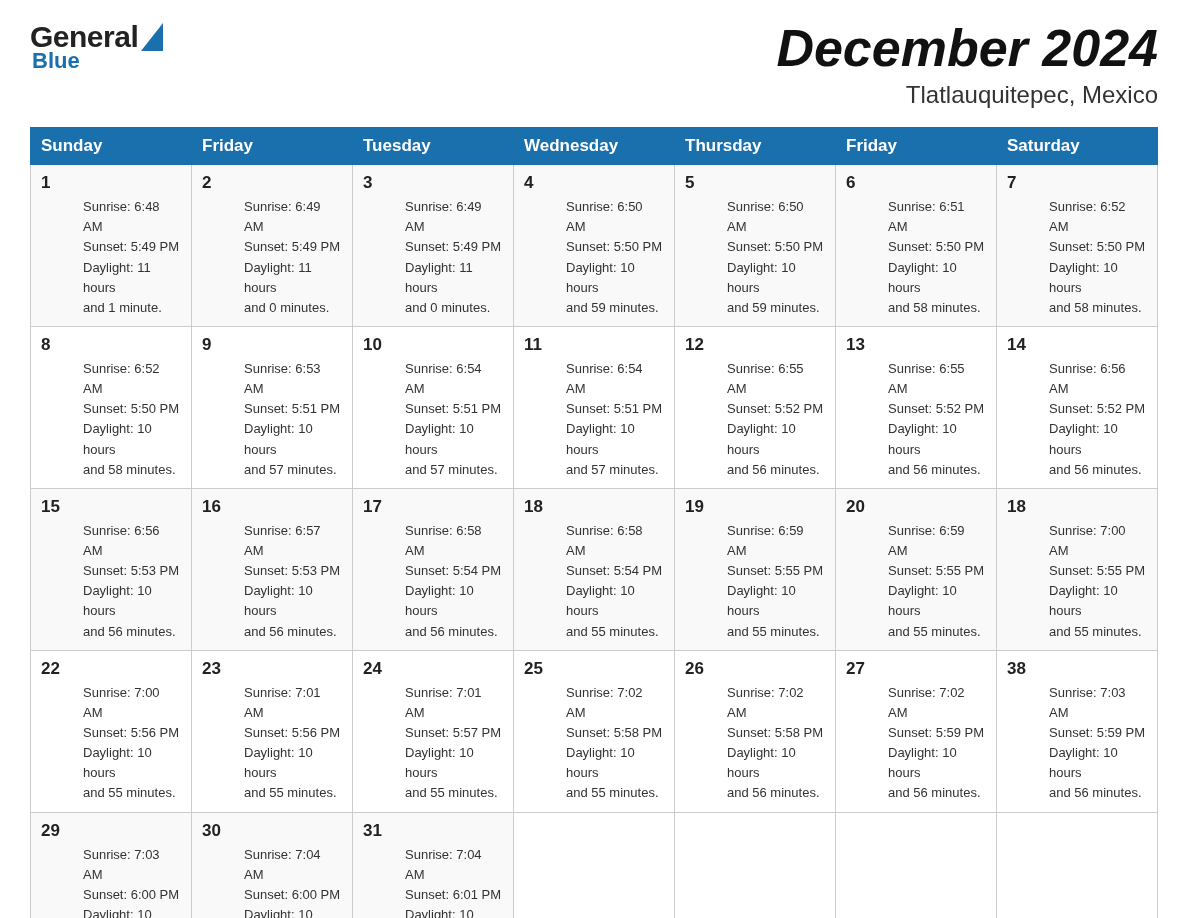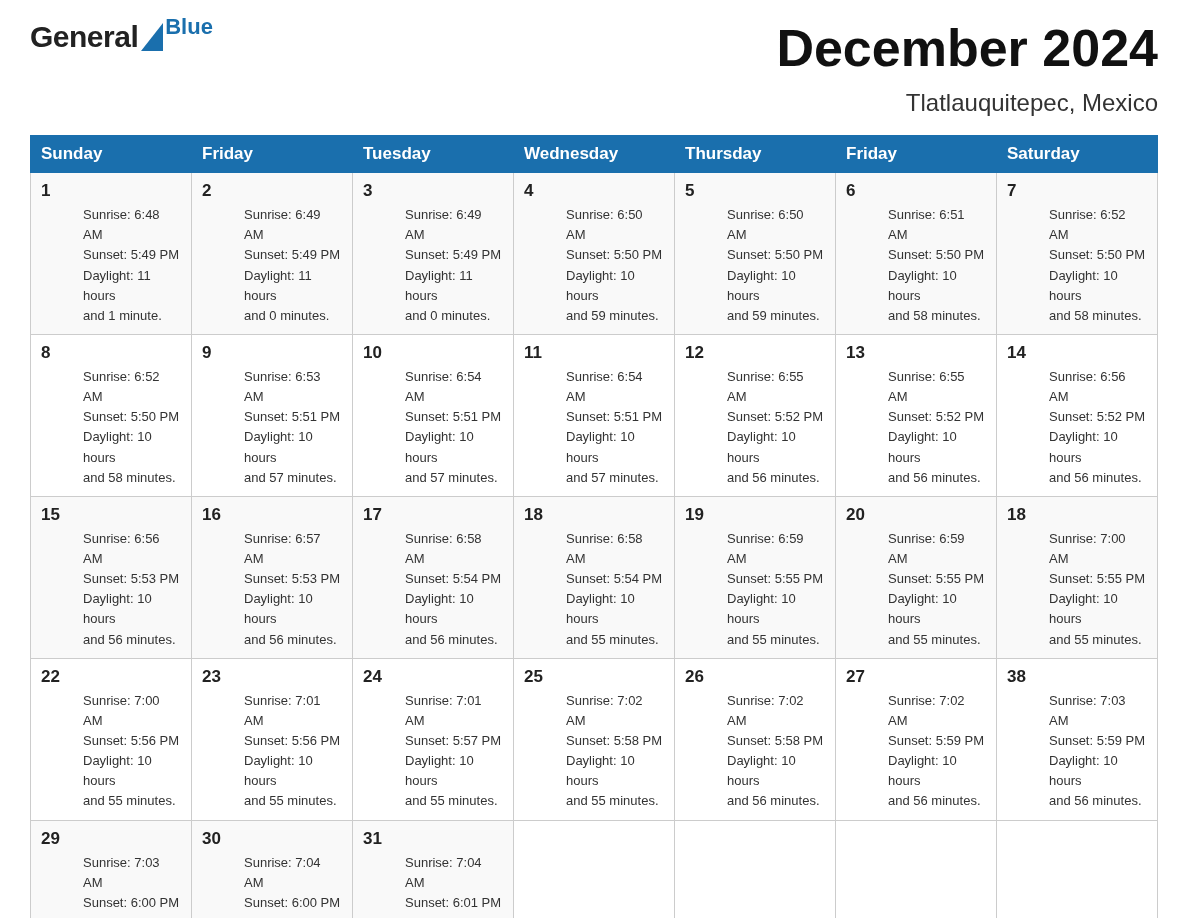--- a/index.html
+++ b/index.html
@@ -18,25 +18,26 @@
       margin-bottom: 18px;
     }
     .title-block {
       text-align: right;
     }
     .month-title {
       font-size: 52px;
       font-weight: bold;
       color: #111;
       line-height: 1.1;
+      font-style: italic;
     }
     .location-title {
       font-size: 24px;
       color: #333;
-      margin-top: 12px;
+      margin-top: 4px;
     }
     table {
       width: 100%;
       border-collapse: collapse;
       table-layout: fixed;
       padding-left: 24px;
     }
     thead tr th {
       background-color: #1a6fad;
       color: #fff;
@@ -70,20 +71,21 @@
       background: #f9f9f9;
     }
     tbody tr:nth-child(even) td {
       background: #fff;
     }
     .empty-cell {
       background: #fff !important;
     }
     .logo-wrap {
       display: flex;
+      flex-direction: column;
       align-items: flex-start;
     }
     .logo-row1 {
       display: flex;
       align-items: flex-end;
     }
     .logo-general {
       font-size: 30px;
       font-weight: bold;
       color: #222;

